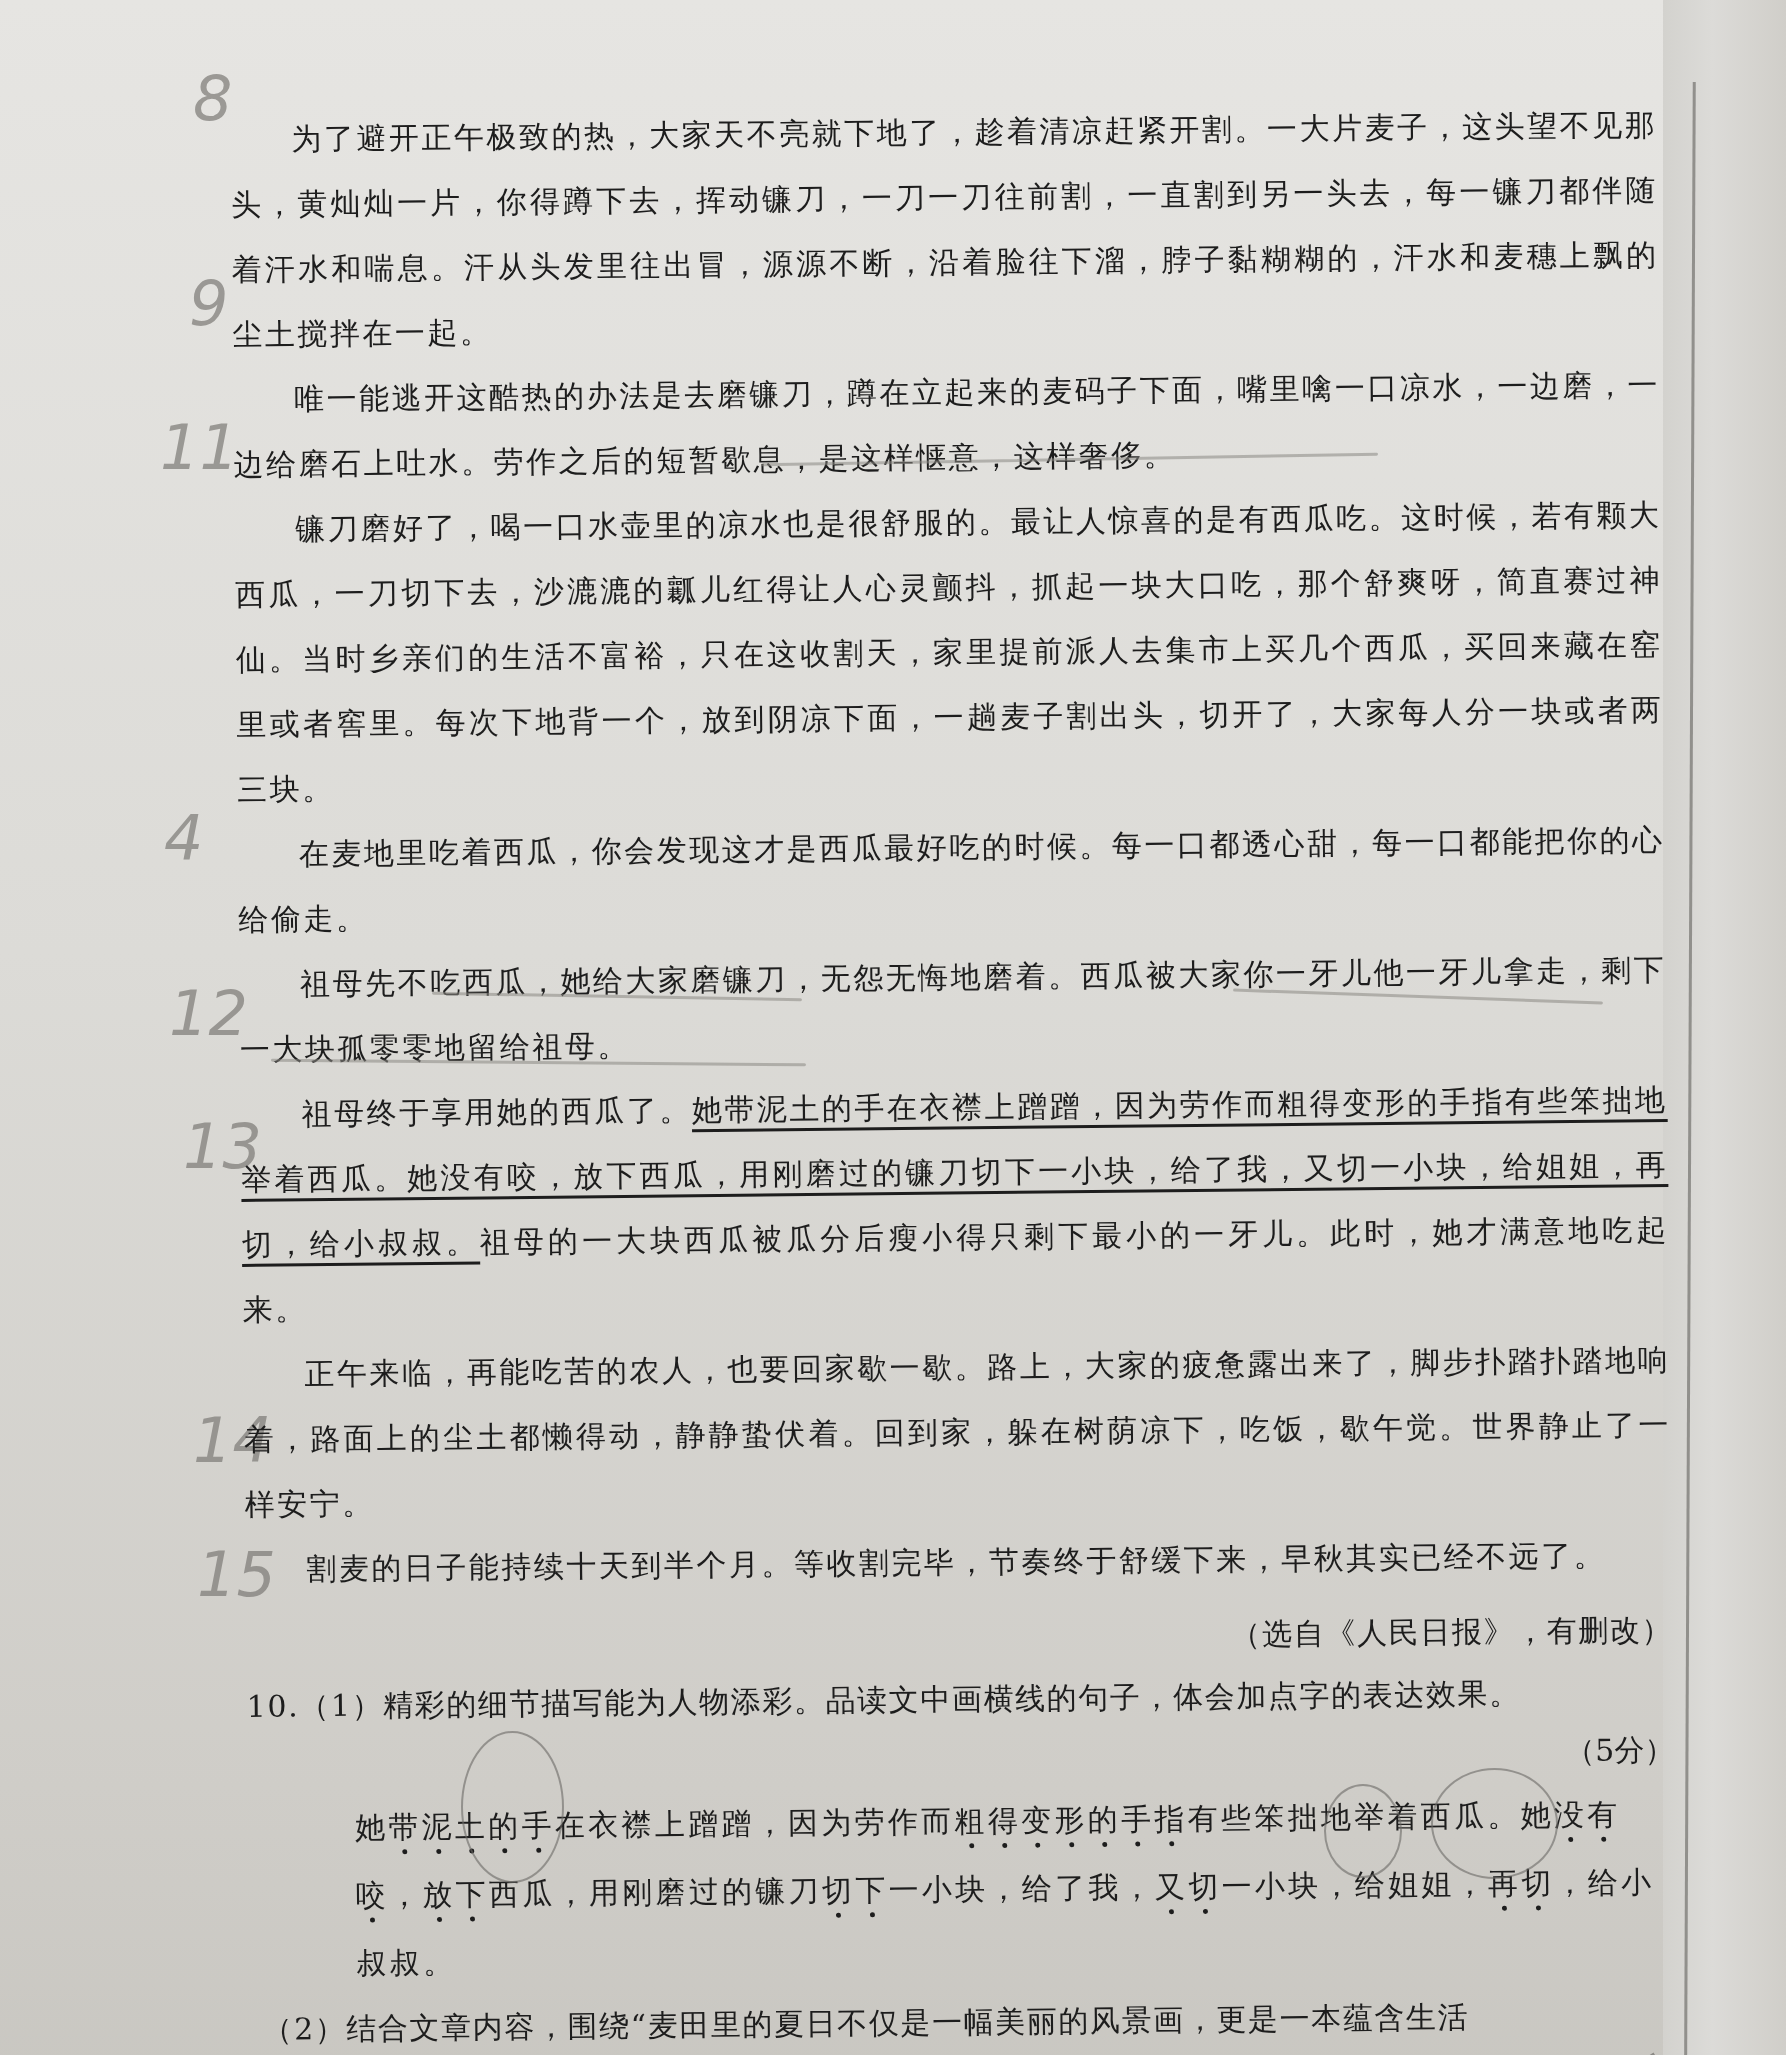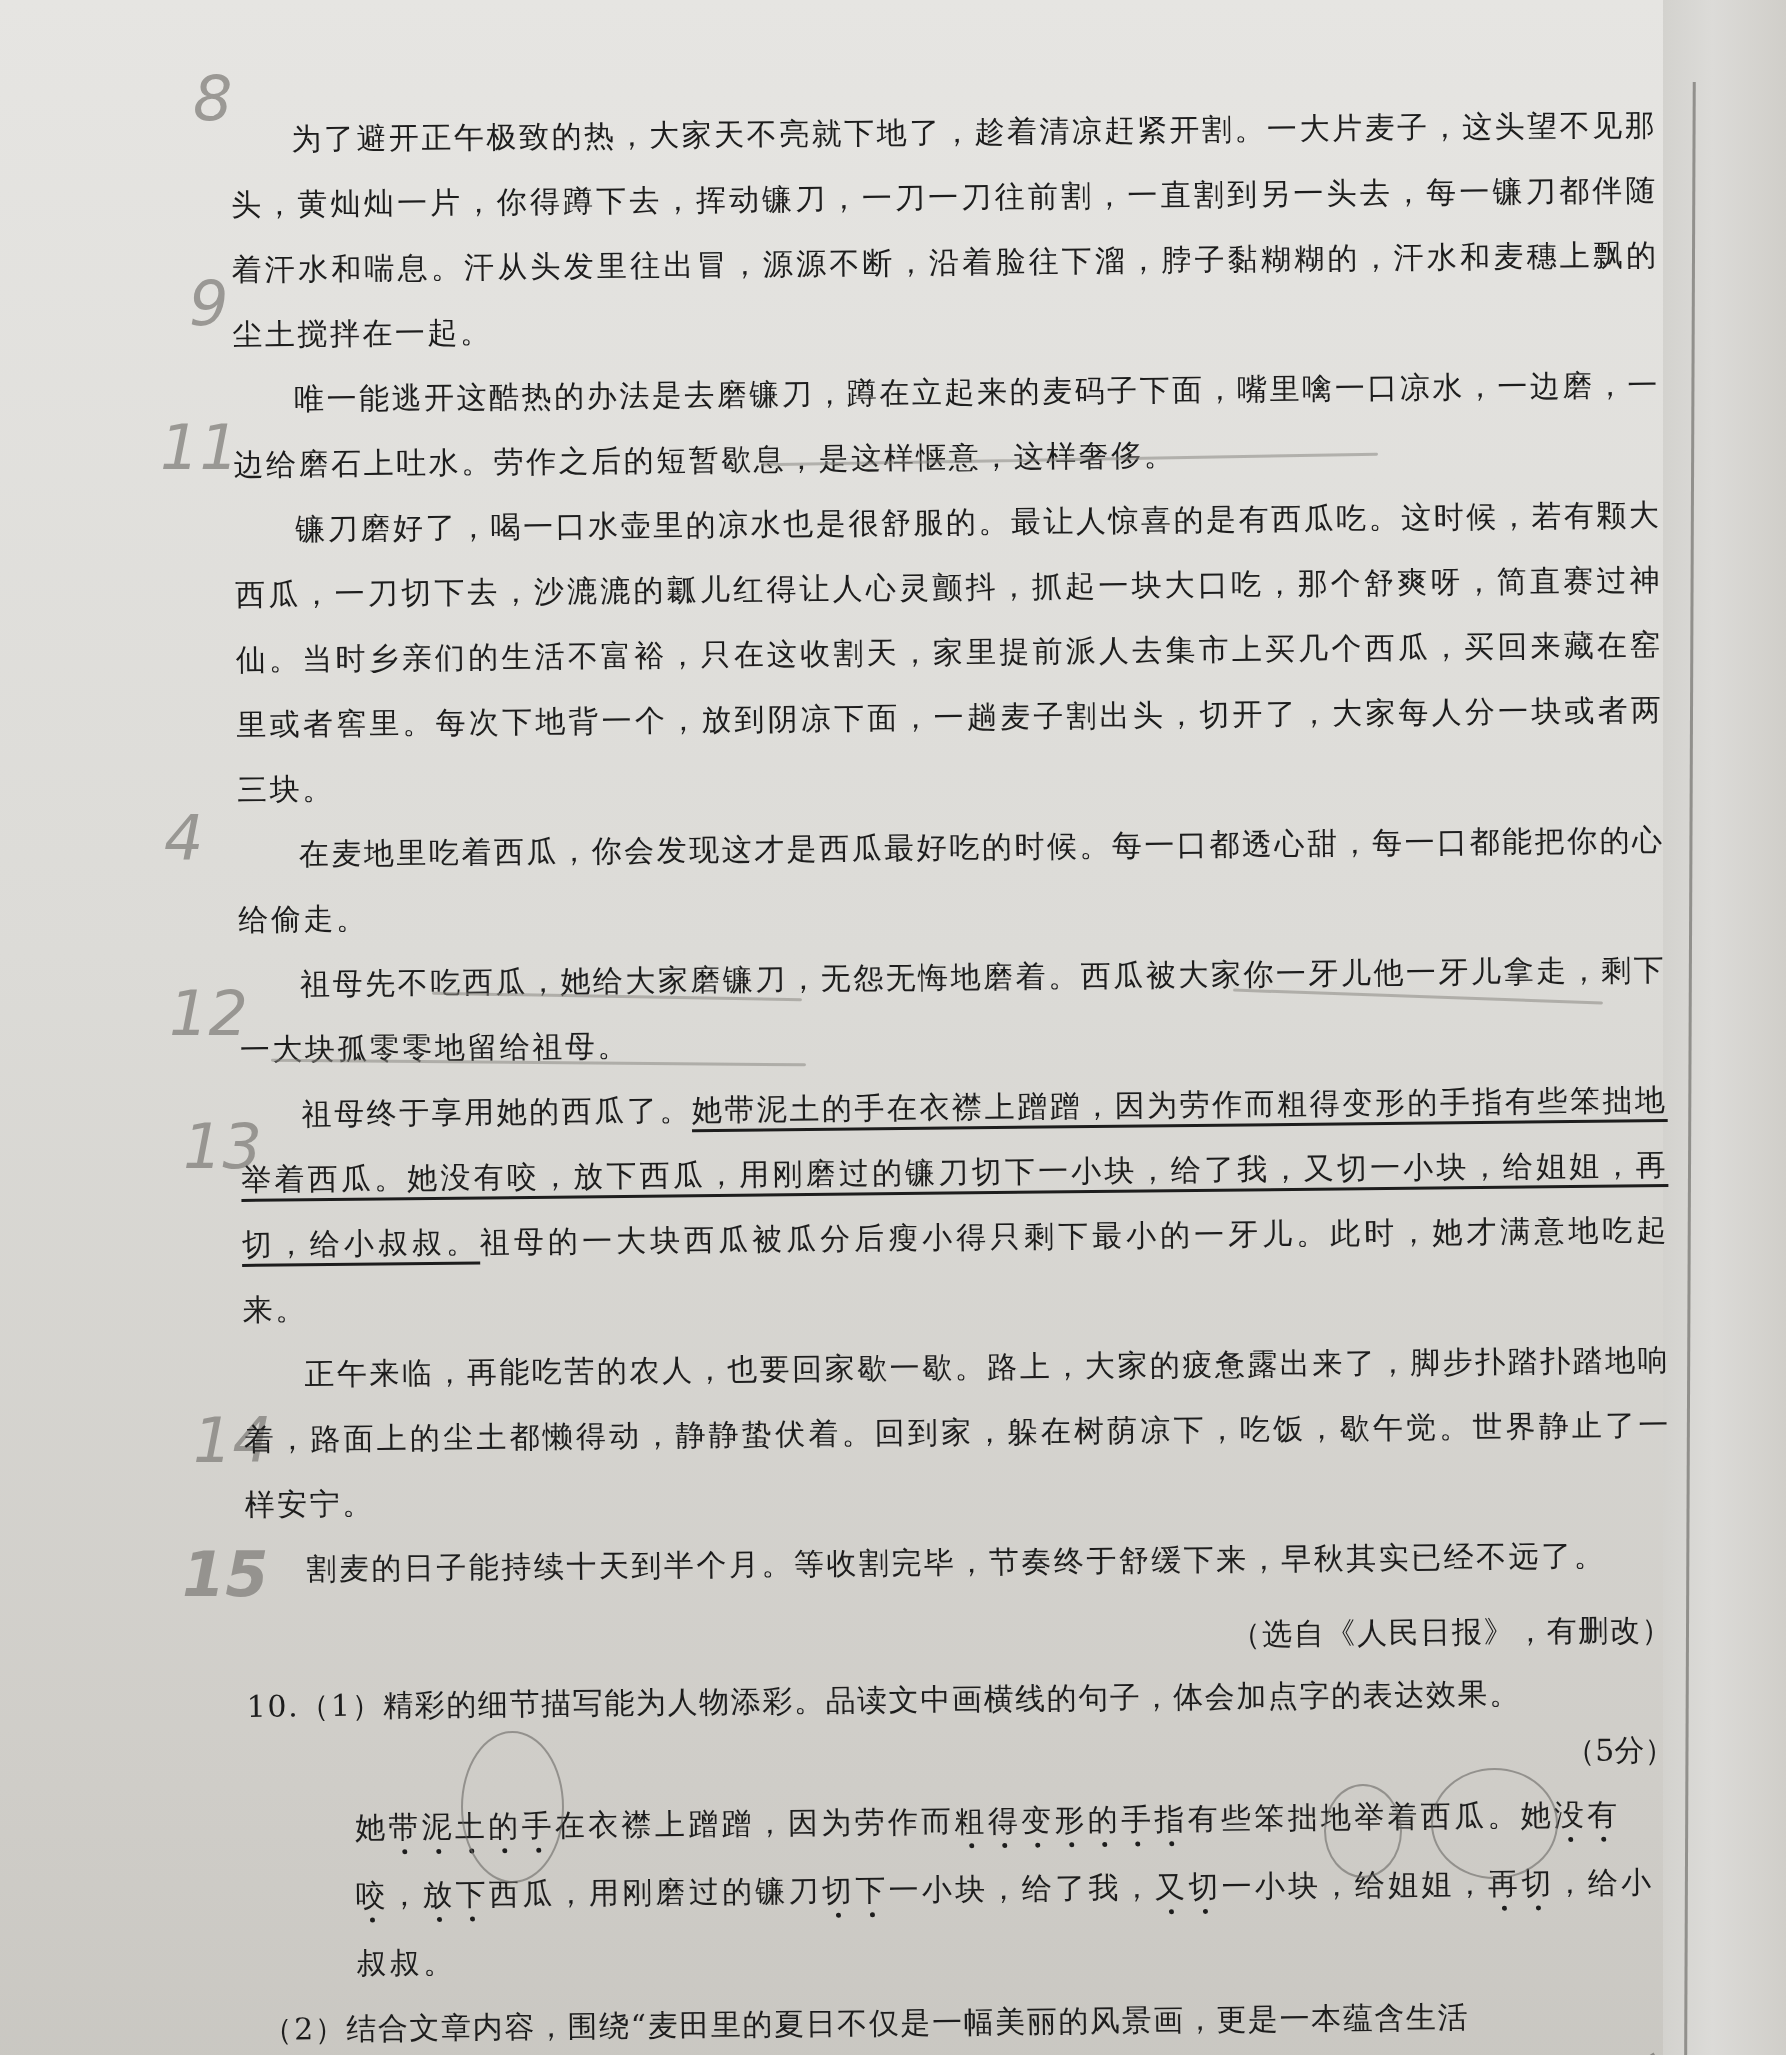--- a/index.html
+++ b/index.html
@@ -73,21 +73,21 @@
   <div class="right-strip"></div>
   <div class="fold-line"></div>
 
   <div class="margin-note" style="left:193px; top:62px;">8</div>
   <div class="margin-note" style="left:189px; top:267px;">9</div>
   <div class="margin-note" style="left:160px; top:411px;">11</div>
   <div class="margin-note" style="left:164px; top:802px;">4</div>
   <div class="margin-note" style="left:169px; top:958px;margin-top:19px;">12</div>
   <div class="margin-note" style="left:183px; top:1110px;">13</div>
   <div class="margin-note" style="left:193px; top:1404px;">14</div>
-  <div class="margin-note" style="left:182px; top:1538px;font-weight:bold;">15</div>
+  <div class="margin-note" style="left:197px; top:1538px;">15</div>
 
   <div class="content">
     <p class="para">为了避开正午极致的热，大家天不亮就下地了，趁着清凉赶紧开割。一大片麦子，这头望不见那头，黄灿灿一片，你得蹲下去，挥动镰刀，一刀一刀往前割，一直割到另一头去，每一镰刀都伴随着汗水和喘息。汗从头发里往出冒，源源不断，沿着脸往下溜，脖子黏糊糊的，汗水和麦穗上飘的尘土搅拌在一起。</p>
     <p class="para">唯一能逃开这酷热的办法是去磨镰刀，蹲在立起来的麦码子下面，嘴里噙一口凉水，一边磨，一边给磨石上吐水。劳作之后的短暂歇息，是这样惬意，这样奢侈。</p>
     <p class="para">镰刀磨好了，喝一口水壶里的凉水也是很舒服的。最让人惊喜的是有西瓜吃。这时候，若有颗大西瓜，一刀切下去，沙漉漉的瓤儿红得让人心灵颤抖，抓起一块大口吃，那个舒爽呀，简直赛过神仙。当时乡亲们的生活不富裕，只在这收割天，家里提前派人去集市上买几个西瓜，买回来藏在窑里或者窖里。每次下地背一个，放到阴凉下面，一趟麦子割出头，切开了，大家每人分一块或者两三块。</p>
     <p class="para">在麦地里吃着西瓜，你会发现这才是西瓜最好吃的时候。每一口都透心甜，每一口都能把你的心给偷走。</p>
     <p class="para">祖母先不吃西瓜，她给大家磨镰刀，无怨无悔地磨着。西瓜被大家你一牙儿他一牙儿拿走，剩下一大块孤零零地留给祖母。</p>
     <p class="para"><span>祖母终于享用她的西瓜了。</span><span class="ul">她带泥土的手在衣襟上蹭蹭，因为劳作而粗得变形的手指有些笨拙地举着西瓜。她没有咬，放下西瓜，用刚磨过的镰刀切下一小块，给了我，又切一小块，给姐姐，再切，给小叔叔。</span><span>祖母的一大块西瓜被瓜分后瘦小得只剩下最小的一牙儿。此时，她才满意地吃起来。</span></p>
     <p class="para">正午来临，再能吃苦的农人，也要回家歇一歇。路上，大家的疲惫露出来了，脚步扑踏扑踏地响着，路面上的尘土都懒得动，静静蛰伏着。回到家，躲在树荫凉下，吃饭，歇午觉。世界静止了一样安宁。</p>
     <p class="para">割麦的日子能持续十天到半个月。等收割完毕，节奏终于舒缓下来，早秋其实已经不远了。</p>

